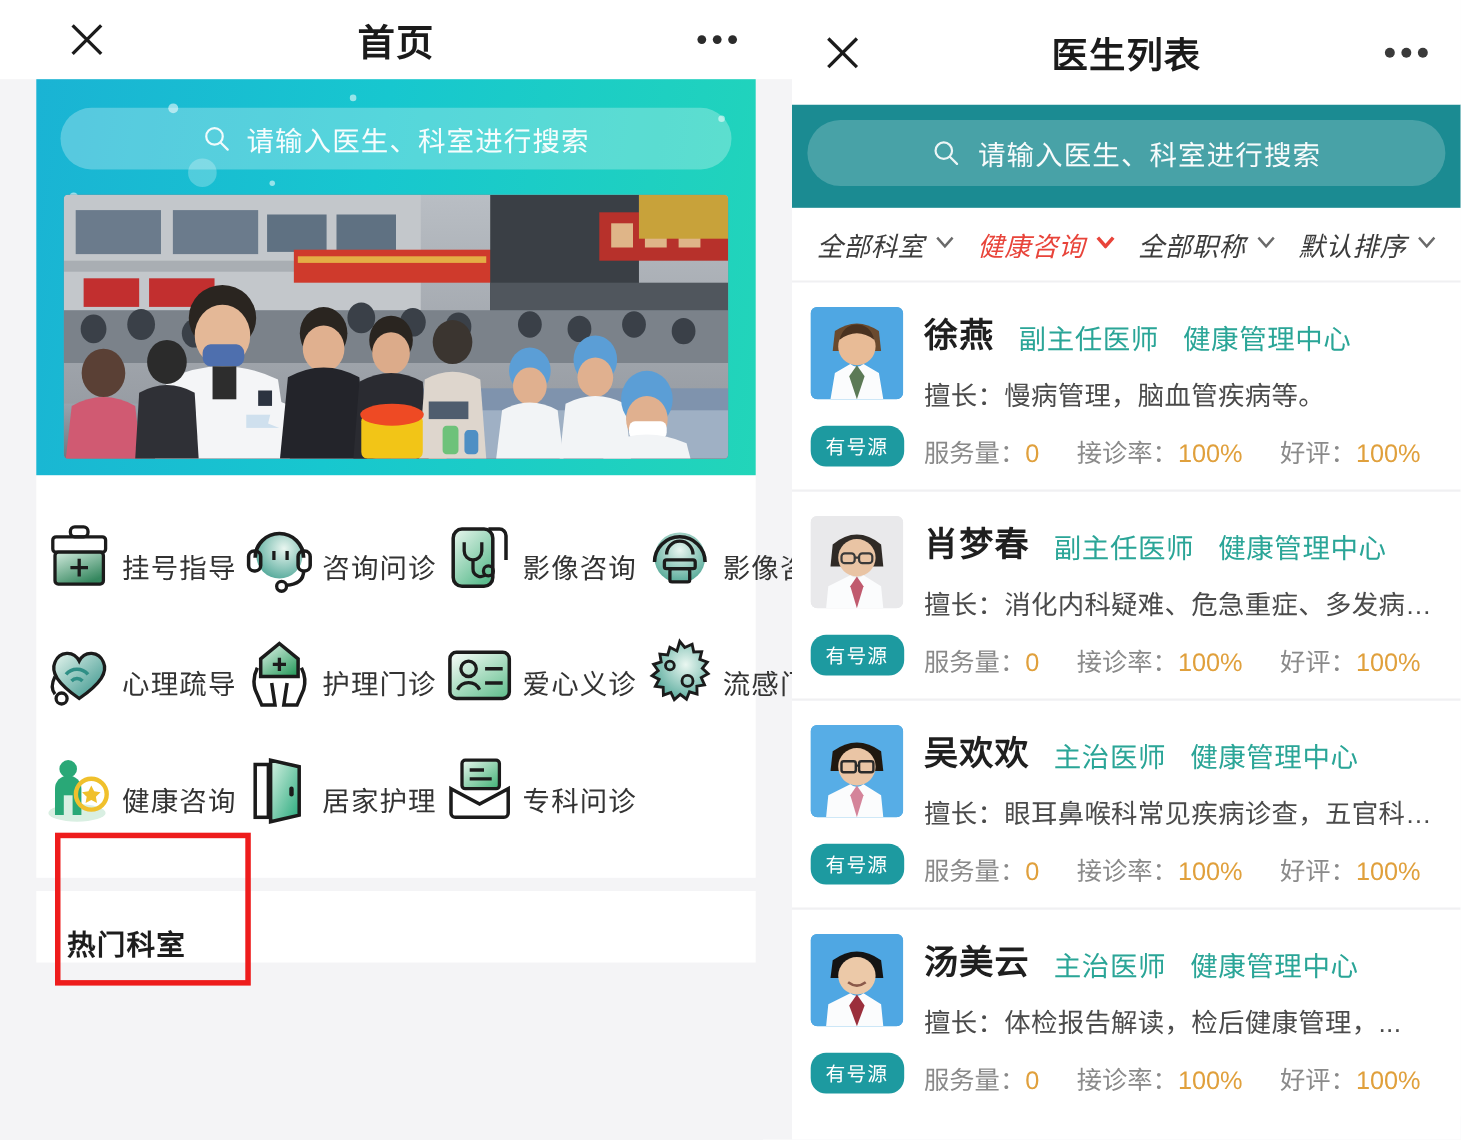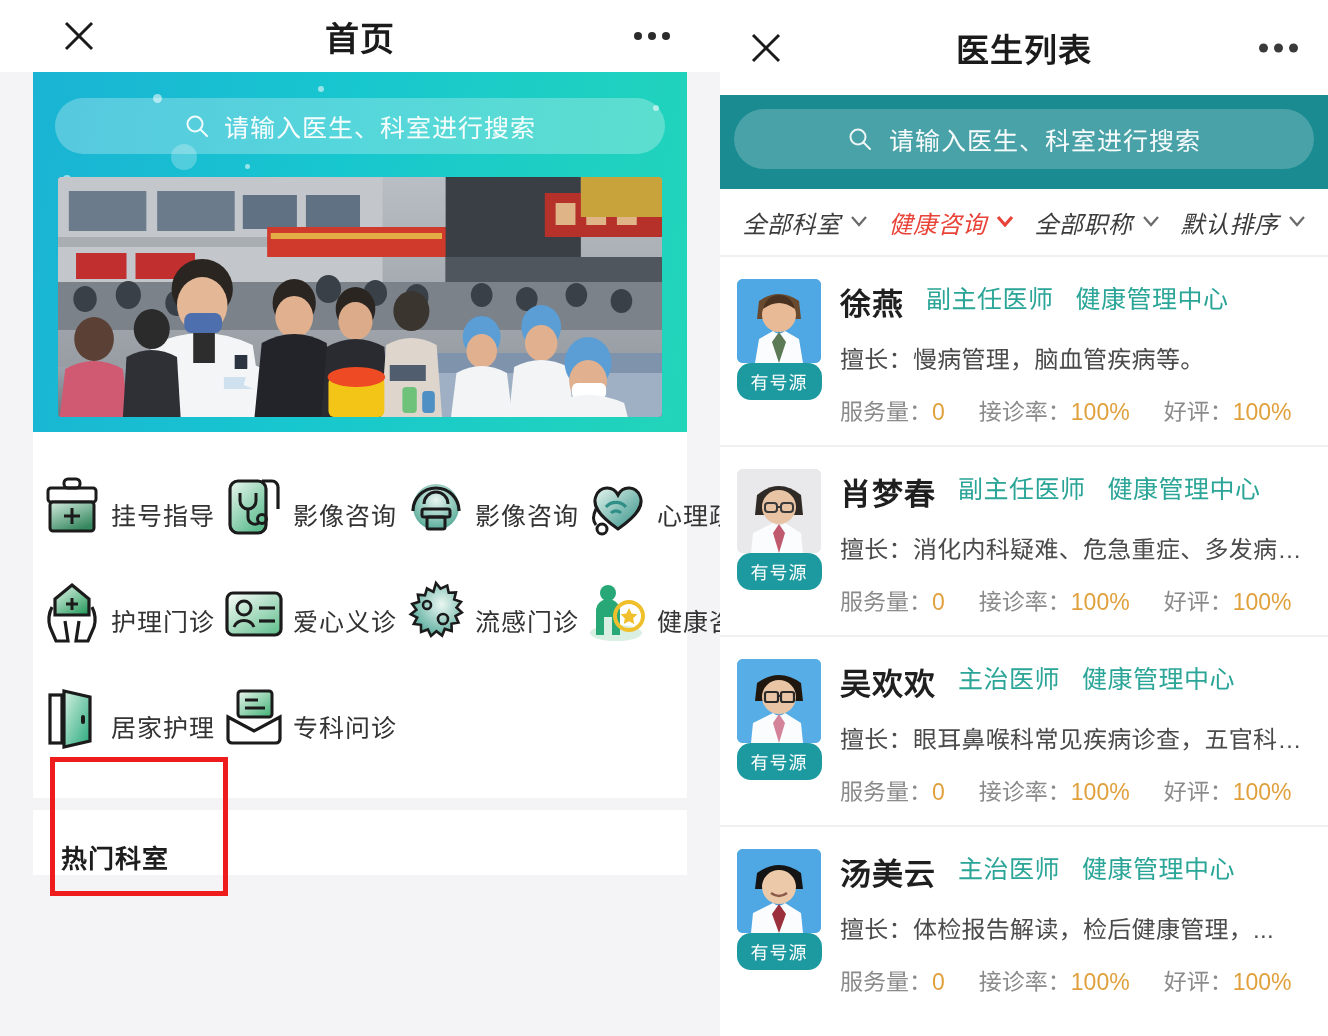--- a/index.html
+++ b/index.html
@@ -237,37 +237,37 @@
     align-items: center;
   }
   .avatar {
     width: 84px; height: 84px;
     border-radius: 6px;
     overflow: hidden;
     background: #4aa8e0;
   }
   .avatar svg { display: block; width:100%; height:100%; }
   .badge {
-    margin-top: 0;
+    margin-top: 24px;
     background: #1d9aa0;
     color: #ffffff;
     font-size: 18px;
     padding: 5px 14px 6px;
     border-radius: 14px;
     letter-spacing: 1px;
     white-space: nowrap;
   }
   .doc-body {
     flex: 1;
     padding-left: 16px;
     min-width: 0;
   }
   .doc-head {
     display: flex;
-    align-items: flex-start;
+    align-items: flex-end;
     gap: 22px;
     white-space: nowrap;
   }
   .doc-name {
     font-size: 31px;
     font-weight: bold;
     color: #1f1f1f;
     letter-spacing: 1px;
   }
   .doc-title {
@@ -453,20 +453,41 @@
               <rect x="12" y="17" width="48" height="14" rx="3" fill="none" stroke="#1b1b1b" stroke-width="3"></rect>
               <path d="M14 31 h44 v26 a3 3 0 0 1 -3 3 h-38 a3 3 0 0 1 -3 -3 z" fill="url(#g1)" opacity=".9"></path>
               <rect x="14" y="31" width="44" height="29" rx="3" fill="none" stroke="#1b1b1b" stroke-width="3"></rect>
               <line x1="36" y1="37" x2="36" y2="53" stroke="#1b1b1b" stroke-width="3"></line>
               <line x1="28" y1="45" x2="44" y2="45" stroke="#1b1b1b" stroke-width="3"></line>
             </svg>
           </span>
           <span class="glabel">挂号指导</span>
         </div>
 
+        <div class="cell">
+          <span class="gicon">
+            <svg viewBox="0 0 72 72" width="72" height="72" aria-hidden="true">
+              <defs>
+                  <radialGradient id="g2" cx="0.6" cy="0.35" r="0.8">
+                <stop offset="0%" stop-color="#e9f6f0"></stop>
+                    <stop offset="100%" stop-color="#3f9e8e"></stop>
+                  </radialGradient>
+                </defs>
+              <circle cx="36" cy="34" r="21" fill="url(#g2)"></circle>
+              <path d="M14 36 a22 22 0 0 1 44 0" fill="none" stroke="#1b1b1b" stroke-width="3.4"></path>
+              <rect x="8" y="30" width="11" height="18" rx="5" fill="none" stroke="#1b1b1b" stroke-width="3.2"></rect>
+              <rect x="53" y="30" width="11" height="18" rx="5" fill="none" stroke="#1b1b1b" stroke-width="3.2"></rect>
+              <path d="M58 48 q0 12 -16 13" fill="none" stroke="#1b1b1b" stroke-width="3.2"></path>
+              <circle cx="38" cy="62" r="4.5" fill="none" stroke="#1b1b1b" stroke-width="3"></circle>
+              <line x1="31" y1="30" x2="31" y2="38" stroke="#1b1b1b" stroke-width="3"></line>
+              <line x1="43" y1="30" x2="43" y2="38" stroke="#1b1b1b" stroke-width="3"></line>
+            </svg>
+          </span>
+          <span class="glabel">咨询问诊</span>
+        </div>
 
         <div class="cell">
           <span class="gicon">
             <svg viewBox="0 0 72 72" width="72" height="72" aria-hidden="true">
               <defs>
                   <linearGradient id="g3" x1="0" y1="0" x2="0.7" y2="1">
                 <stop offset="0%" stop-color="#e6f5ec"></stop>
                     <stop offset="100%" stop-color="#3fb07a"></stop>
                   </linearGradient>
                 </defs>

